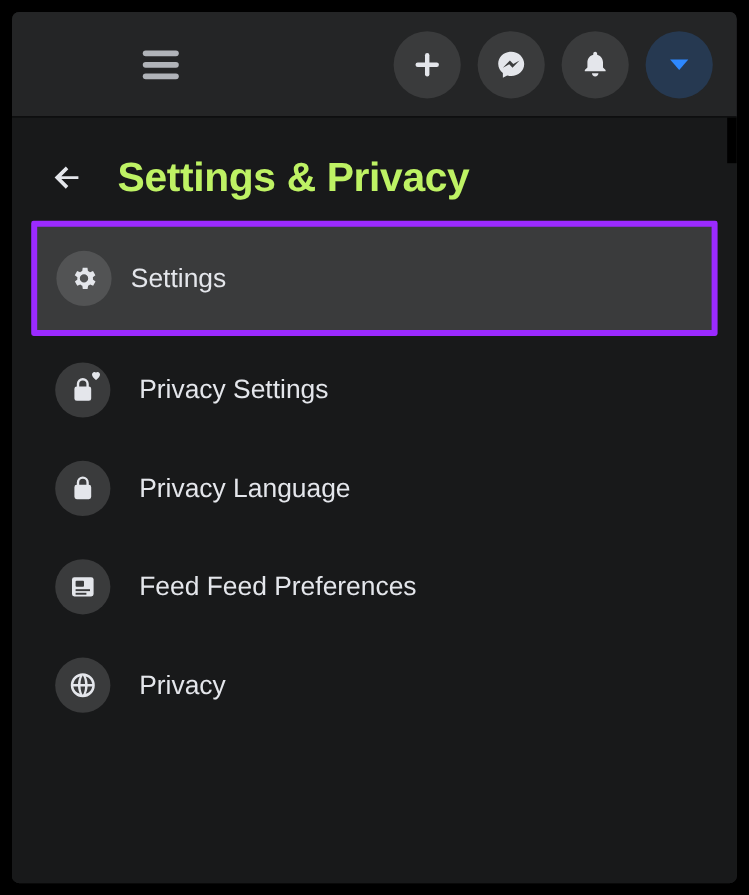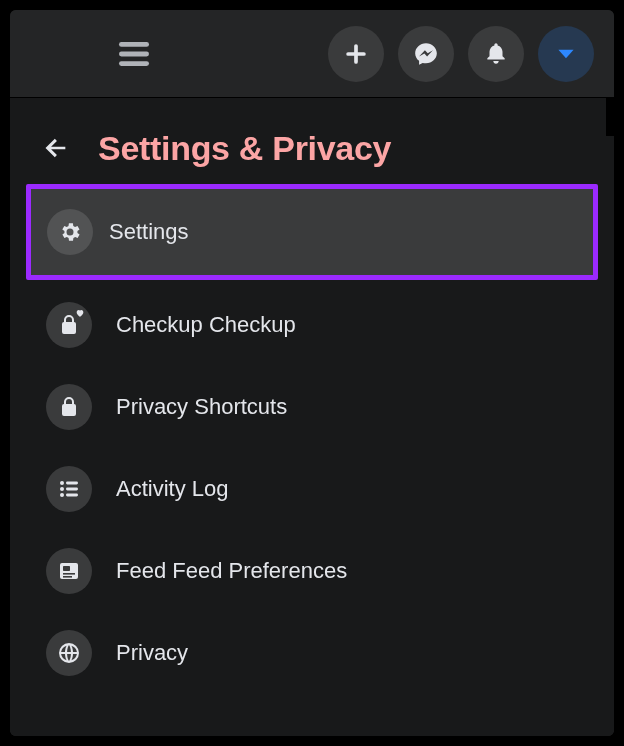--- a/index.html
+++ b/index.html
@@ -92,21 +92,21 @@
       align-items: center;
       justify-content: center;
       cursor: pointer;
     }
     .back-arrow svg {
       width: 28px;
       height: 28px;
       fill: #e4e6eb;
     }
     .page-title {
-      color: #fca5a5;
+      color: #bef264;
       font-size: 34px;
       font-weight: 800;
       letter-spacing: -0.3px;
     }
     .menu-list {
       padding: 0 8px;
     }
     .menu-item {
       display: flex;
       align-items: center;
@@ -239,45 +239,32 @@
           <div class="item-icon heart-overlay">
             <svg viewBox="0 0 24 24">
                 <path d="M17 9V7a5 5 0 0 0-10 0v2a2 2 0 0 0-2 2v8a2 2 0 0 0 2 2h10a2 2 0 0 0 2-2v-8a2 2 0 0 0-2-2zM9 7a3 3 0 1 1 6 0v2H9V7z"></path>
               </svg>
             <div class="heart-badge">
                 <svg viewBox="0 0 24 24">
                   <path d="M12 21s-8-5.3-8-11a5 5 0 0 1 8-4 5 5 0 0 1 8 4c0 5.7-8 11-8 11z"></path>
                 </svg>
               </div>
           </div>
-          <div class="item-label">Checkup Checkup</div>
+          <div class="item-label">Privacy Settings</div>
         </div>
 
         <div class="menu-item">
           <div class="item-icon">
             <svg viewBox="0 0 24 24">
                 <path d="M17 9V7a5 5 0 0 0-10 0v2a2 2 0 0 0-2 2v8a2 2 0 0 0 2 2h10a2 2 0 0 0 2-2v-8a2 2 0 0 0-2-2zM9 7a3 3 0 1 1 6 0v2H9V7z"></path>
               </svg>
           </div>
-          <div class="item-label">Privacy Shortcuts</div>
-        </div>
-
-        <div class="menu-item">
-          <div class="item-icon">
-            <svg viewBox="0 0 24 24">
-                <circle cx="5" cy="6" r="2"></circle>
-                <circle cx="5" cy="12" r="2"></circle>
-                <circle cx="5" cy="18" r="2"></circle>
-                <rect x="9" y="4.6" width="12" height="2.8" rx="1.4"></rect>
-                <rect x="9" y="10.6" width="12" height="2.8" rx="1.4"></rect>
-                <rect x="9" y="16.6" width="12" height="2.8" rx="1.4"></rect>
-              </svg>
-          </div>
-          <div class="item-label">Activity Log</div>
-        </div>
+          <div class="item-label">Privacy Language</div>
+        </div>
+
 
         <div class="menu-item">
           <div class="item-icon">
             <svg viewBox="0 0 24 24">
                 <rect x="3" y="4" width="18" height="16" rx="2"></rect>
                 <rect x="6" y="7" width="7" height="5" rx="0.8" fill="#3a3b3c"></rect>
                 <rect x="6" y="14" width="12" height="1.6" fill="#3a3b3c"></rect>
                 <rect x="6" y="17" width="9" height="1.6" fill="#3a3b3c"></rect>
               </svg>
           </div>

